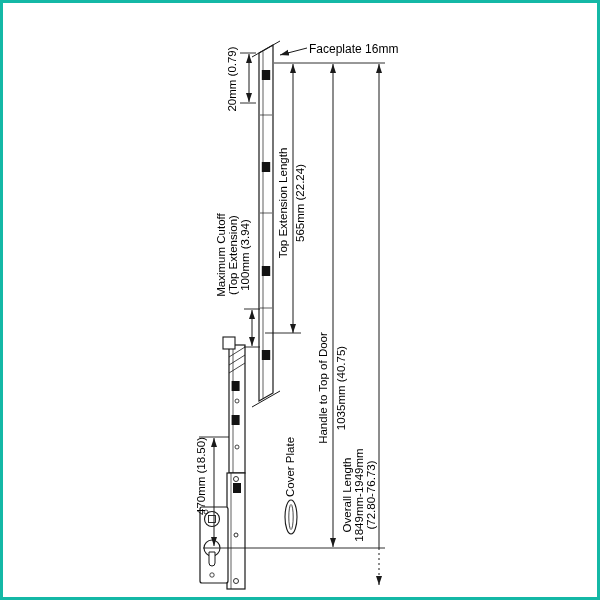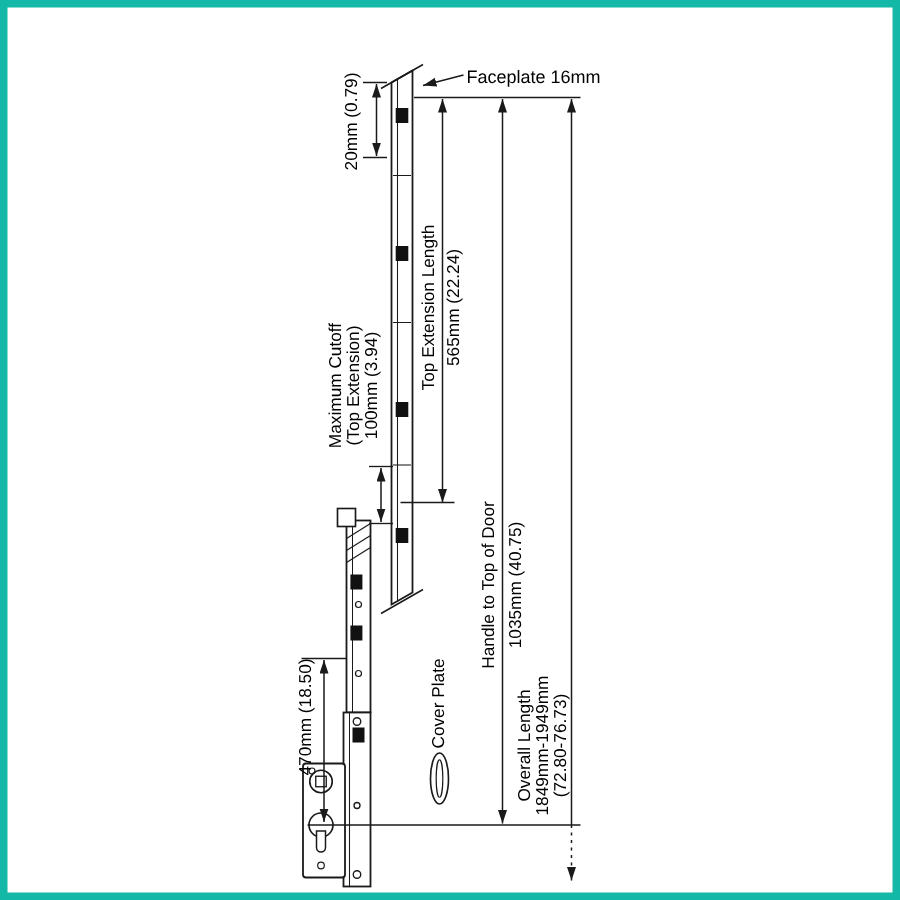--- a/index.html
+++ b/index.html
@@ -1,18 +1,18 @@
 <!DOCTYPE html>
 <html><head>
 <meta charset="utf-8">
 <style>
   html,body{margin:0;padding:0;background:#ffffff;}
   .page{
     width:600px;height:600px;position:relative;overflow:hidden;
-    background:#ffffff;border:5px solid #14b8a6;box-sizing:border-box;
+    background:#ffffff;border:3px solid #14b8a6;box-sizing:border-box;
     font-family:"Liberation Sans",sans-serif;
   }
   svg{display:block;}
   svg text{
     fill:#000000;
     font-family:"Liberation Sans",sans-serif;
     font-size:11.5px;
   }
   svg text.lbl-h{font-size:12px;}
 </style>

